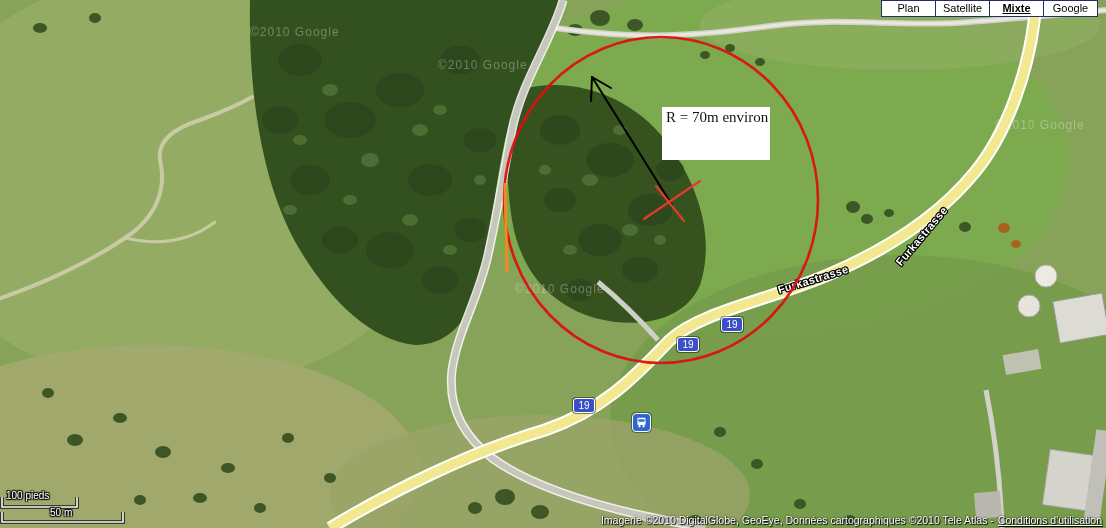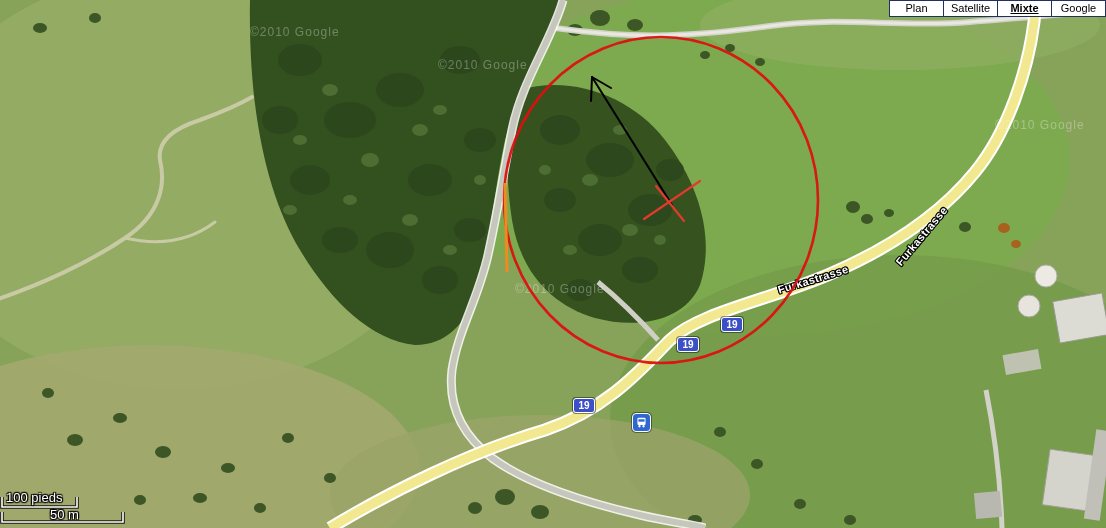--- a/index.html
+++ b/index.html
@@ -6,50 +6,50 @@
   .map{position:relative;width:1106px;height:528px;overflow:hidden;
        font-family:"Liberation Sans",sans-serif;background:#87a35a;}
   .map svg.layer{position:absolute;left:0;top:0;}
 
   
   .r-label{position:absolute;left:662px;top:107px;width:108px;height:53px;
            background:#ffffff;box-sizing:border-box;padding:2px 0 0 4px;
            font-family:"Liberation Serif",serif;font-size:15px;color:#111;}
 
   
-  .maptype{position:absolute;top:0;right:0;display:flex;justify-content:space-between;}
+  .maptype{position:absolute;top:0;right:8px;display:flex;justify-content:space-between;}
   .maptype .btn{width:55px;height:17px;line-height:15px;text-align:center;
       background:#ffffff;border:1px solid #22305e;margin-left:-1px;
       font-size:11px;color:#000;cursor:pointer;box-sizing:border-box;}
   .maptype .btn.active{font-weight:bold;text-decoration:underline;}
 
   
   .roadlabel{position:absolute;color:#fff;font-size:11px;font-weight:bold;
       letter-spacing:.4px;white-space:nowrap;
       text-shadow:1px 0 0 #000,-1px 0 0 #000,0 1px 0 #000,0 -1px 0 #000,
                   1px 1px 0 #000,-1px -1px 0 #000,1px -1px 0 #000,-1px 1px 0 #000;}
   .rl1{left:778px;top:284px;transform:rotate(-17deg);transform-origin:left center;}
   .rl2{left:898px;top:258px;transform:rotate(-50deg);transform-origin:left center;}
 
   
   .badge{position:absolute;width:20px;height:13px;line-height:13px;text-align:center;
-      background:#3b50c6;color:#fff;font-size:10px;font-weight:bold;
+      background:#3b50c6;color:#fff;font-size:10px;font-weight:normal;
       border:1px solid #fff;border-radius:3px;box-shadow:0 0 0 1px rgba(0,0,0,.45);}
   .b1{left:721px;top:317px;} .b2{left:677px;top:337px;} .b3{left:573px;top:398px;}
 
   
   .busstop{position:absolute;left:632px;top:413px;width:17px;height:17px;
       background:#2f67d0;border:1.5px solid #fff;border-radius:4px;
       box-shadow:0 0 0 1px rgba(0,0,0,.4);display:flex;align-items:center;justify-content:center;}
 
   
   .wm{position:absolute;color:rgba(255,255,255,.30);font-size:12px;letter-spacing:1px;white-space:nowrap;text-align:right;}
 
   
-  .scaletext{position:absolute;color:#fff;font-size:13px;
+  .scaletext{position:absolute;color:#fff;font-size:10px;
       text-shadow:1px 1px 1px #000,-1px -1px 1px #000,1px -1px 1px #000,-1px 1px 1px #000,0 0 2px #000;}
   .st1{left:6px;top:490px;} .st2{left:6px;top:507px;padding-left:44px;}
 
   
   .attrib{position:absolute;right:4px;bottom:2px;color:#fff;font-size:10.5px;white-space:nowrap;
       text-shadow:1px 1px 1px #000,0 0 2px #000;}
   .attrib a{color:#fff;text-decoration:underline;margin-left:4px;cursor:pointer;}
 </style>
 </head>
 <body>
@@ -206,20 +206,23 @@
       <line x1="672" y1="205" x2="592" y2="77"></line>
       <line x1="592" y1="77" x2="611" y2="88"></line>
       <line x1="592" y1="77" x2="591" y2="101"></line>
     </g>
     <g fill="none" stroke-width="2.2" stroke-linecap="round" stroke="#e23a2e">
       <line x1="644" y1="219" x2="700" y2="181"></line>
       <line x1="656" y1="186" x2="684" y2="221"></line>
     </g>
   </svg>
 
+  <div class="r-label">
+    <span>R = 70m environ</span>
+  </div>
 
   <div class="maptype">
     <div class="btn">Plan</div>
     <div class="btn">Satellite</div>
     <div class="btn active">Mixte</div>
     <div class="btn">Google</div>
   </div>
 
   <svg class="layer" style="left:0;top:488px;" width="140" height="40" viewBox="0 0 140 40">
     <g fill="none" stroke="#000" stroke-width="3.6" opacity=".85">
@@ -227,14 +230,17 @@
       <path d="M2,24 L2,34 L123,34 L123,24"></path>
     </g>
     <g fill="none" stroke="#fff" stroke-width="1.6">
       <path d="M2,9 L2,19 L77,19 L77,9"></path>
       <path d="M2,24 L2,34 L123,34 L123,24"></path>
     </g>
   </svg>
   <div class="scaletext st1">100 pieds</div>
   <div class="scaletext st2">50 m</div>
 
+  <div class="attrib">
+    <span>Imagerie ©2010 DigitalGlobe, GeoEye, Données cartographiques ©2010 Tele Atlas -</span><a>Conditions d'utilisation</a>
+  </div>
 
 </div>
 
 </body></html>

